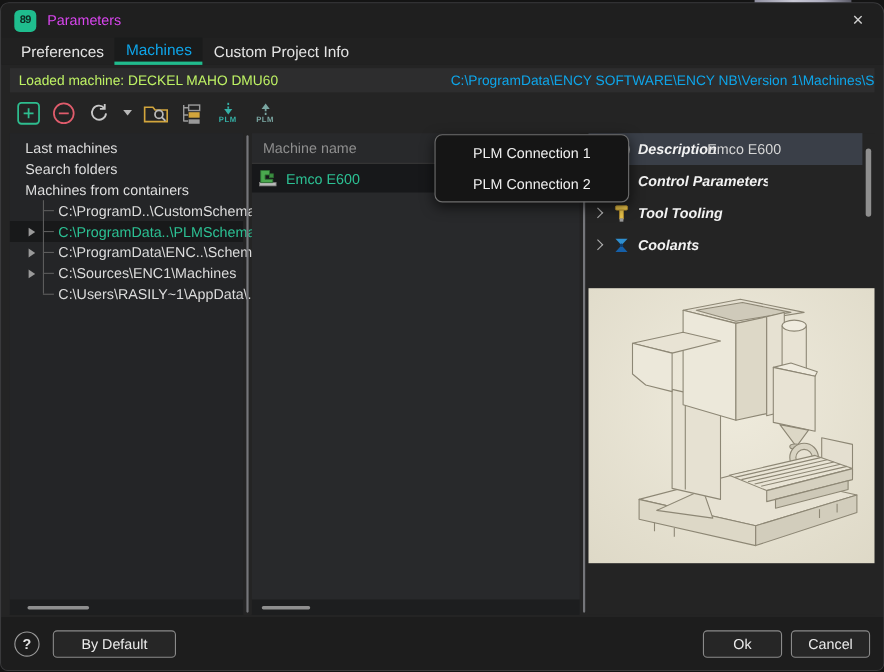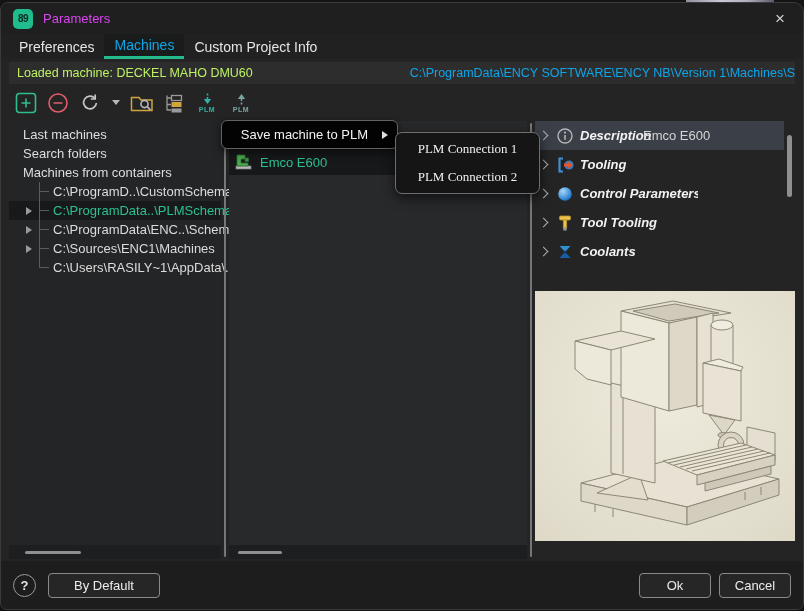--- a/index.html
+++ b/index.html
@@ -100,23 +100,23 @@
   .btn-cancel { width:72px; margin-left:8px; }
 
   
   .ctx-menu { position:absolute; left:220px; top:117px; width:177px; height:29px; background:#030303;
     border:1px solid #636363; border-radius:6px; display:flex; align-items:center; z-index:20;
     box-shadow:0 3px 10px rgba(0,0,0,0.6); }
   .ctx-item { flex:1; display:flex; align-items:center; justify-content:flex-end; padding:0 9px; font-size:13px; color:#f2f2f2; }
   .ctx-item-label { margin-right:14px; }
   .tri-menu { width:0; height:0; border-top:4.5px solid transparent; border-bottom:4.5px solid transparent; border-left:6px solid #e0e0e0; }
 
-  .sub-menu { position:absolute; left:394px; top:129px; width:145px; height:62px; background:#151515;
+  .sub-menu { position:absolute; left:394px; top:119px; width:177px; height:62px; background:#151515;
     border:1px solid #6e6e6e; border-radius:7px; display:flex; flex-direction:column; justify-content:space-evenly;
-    z-index:21; box-shadow:0 4px 12px rgba(0,0,0,0.6);font-family:Liberation Serif, serif; }
+    z-index:21; box-shadow:0 4px 12px rgba(0,0,0,0.6); }
   .sub-item { height:24px; display:flex; align-items:center; justify-content:center; font-size:13px; color:#f0f0f0; }
 </style>
 </head>
 <body>
 
 <div class="bg-sliver"></div>
 
 <div class="dialog">
 
   <div class="titlebar">
@@ -249,31 +249,20 @@
         <span class="chevR"></span>
         <span class="picon">
           <svg width="18" height="18">
             <circle cx="9" cy="9" r="7" fill="none" stroke="#b5b5b5" stroke-width="1.4"></circle>
             <rect x="8.2" y="8" width="1.6" height="4.8" fill="#b5b5b5"></rect>
             <circle cx="9" cy="5.6" r="1.1" fill="#b5b5b5"></circle>
           </svg>
         </span>
         <span class="plabel">Description</span>
         <span class="pvalue">Emco E600</span>
-      </div>
-      <div class="prop-row">
-        <span class="chevR"></span>
-        <span class="picon">
-          <svg width="19" height="18">
-            <path d="M7 2.5 H3.5 v13 H7" fill="none" stroke="#3f8fd6" stroke-width="2.2"></path>
-            <circle cx="13" cy="9" r="4.6" fill="#2f7fc6"></circle>
-            <path d="M8 7.6 h4 v-2.4 L17 9 l-5 3.8 v-2.4 h-4 z" fill="#e2542e"></path>
-          </svg>
-        </span>
-        <span class="plabel">Tooling</span>
       </div>
       <div class="prop-row">
         <span class="chevR"></span>
         <span class="picon">
           <svg width="18" height="18">
             <defs>
               <radialGradient id="cg" cx="35%" cy="30%" r="75%">
                 <stop offset="0" stop-color="#a8d9f8"></stop>
                   <stop offset="1" stop-color="#1470c8"></stop>
               </radialGradient>
@@ -356,24 +345,18 @@
   </div>
 
   <div class="footer">
     <div class="help-btn">?</div>
     <div class="btn btn-default">By Default</div>
     <div class="footer-spacer"></div>
     <div class="btn btn-ok">Ok</div>
     <div class="btn btn-cancel">Cancel</div>
   </div>
 
-  <div class="ctx-menu">
-    <div class="ctx-item">
-      <span class="ctx-item-label">Save machine to PLM</span>
-      <span class="tri-menu"></span>
-    </div>
-  </div>
   <div class="sub-menu">
     <div class="sub-item">PLM Connection 1</div>
     <div class="sub-item">PLM Connection 2</div>
   </div>
 
 </div>
 
 </body></html>

